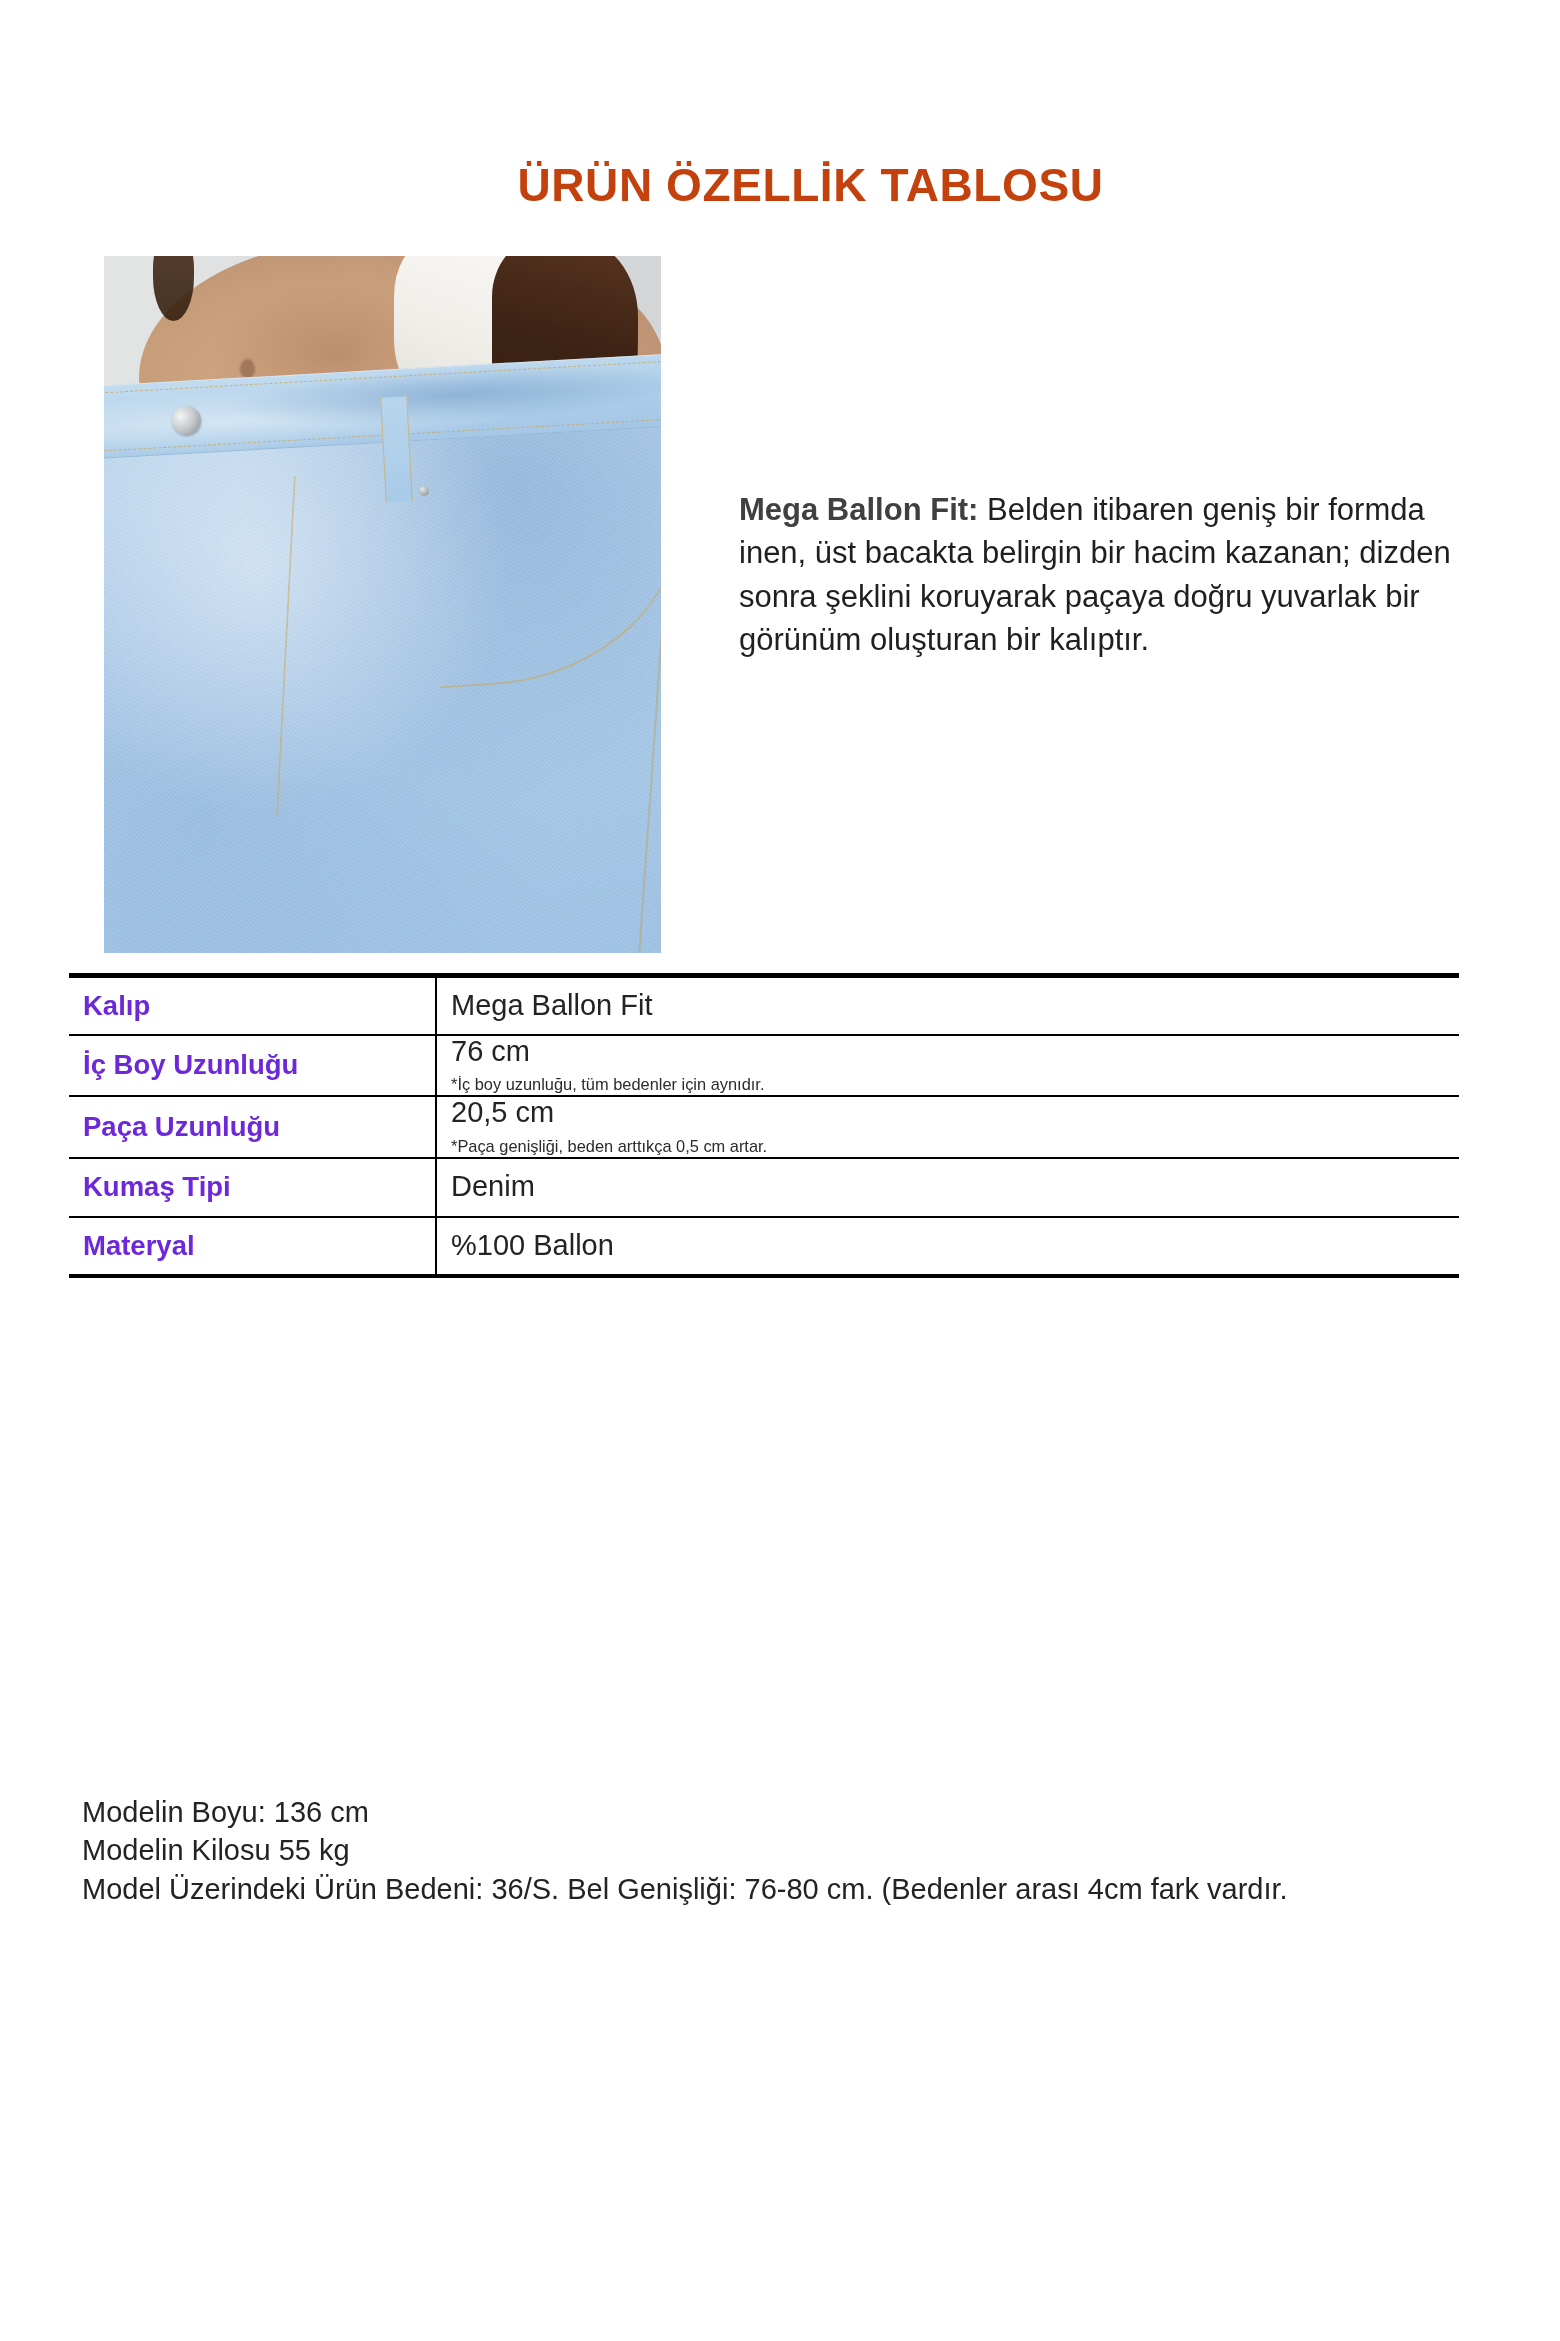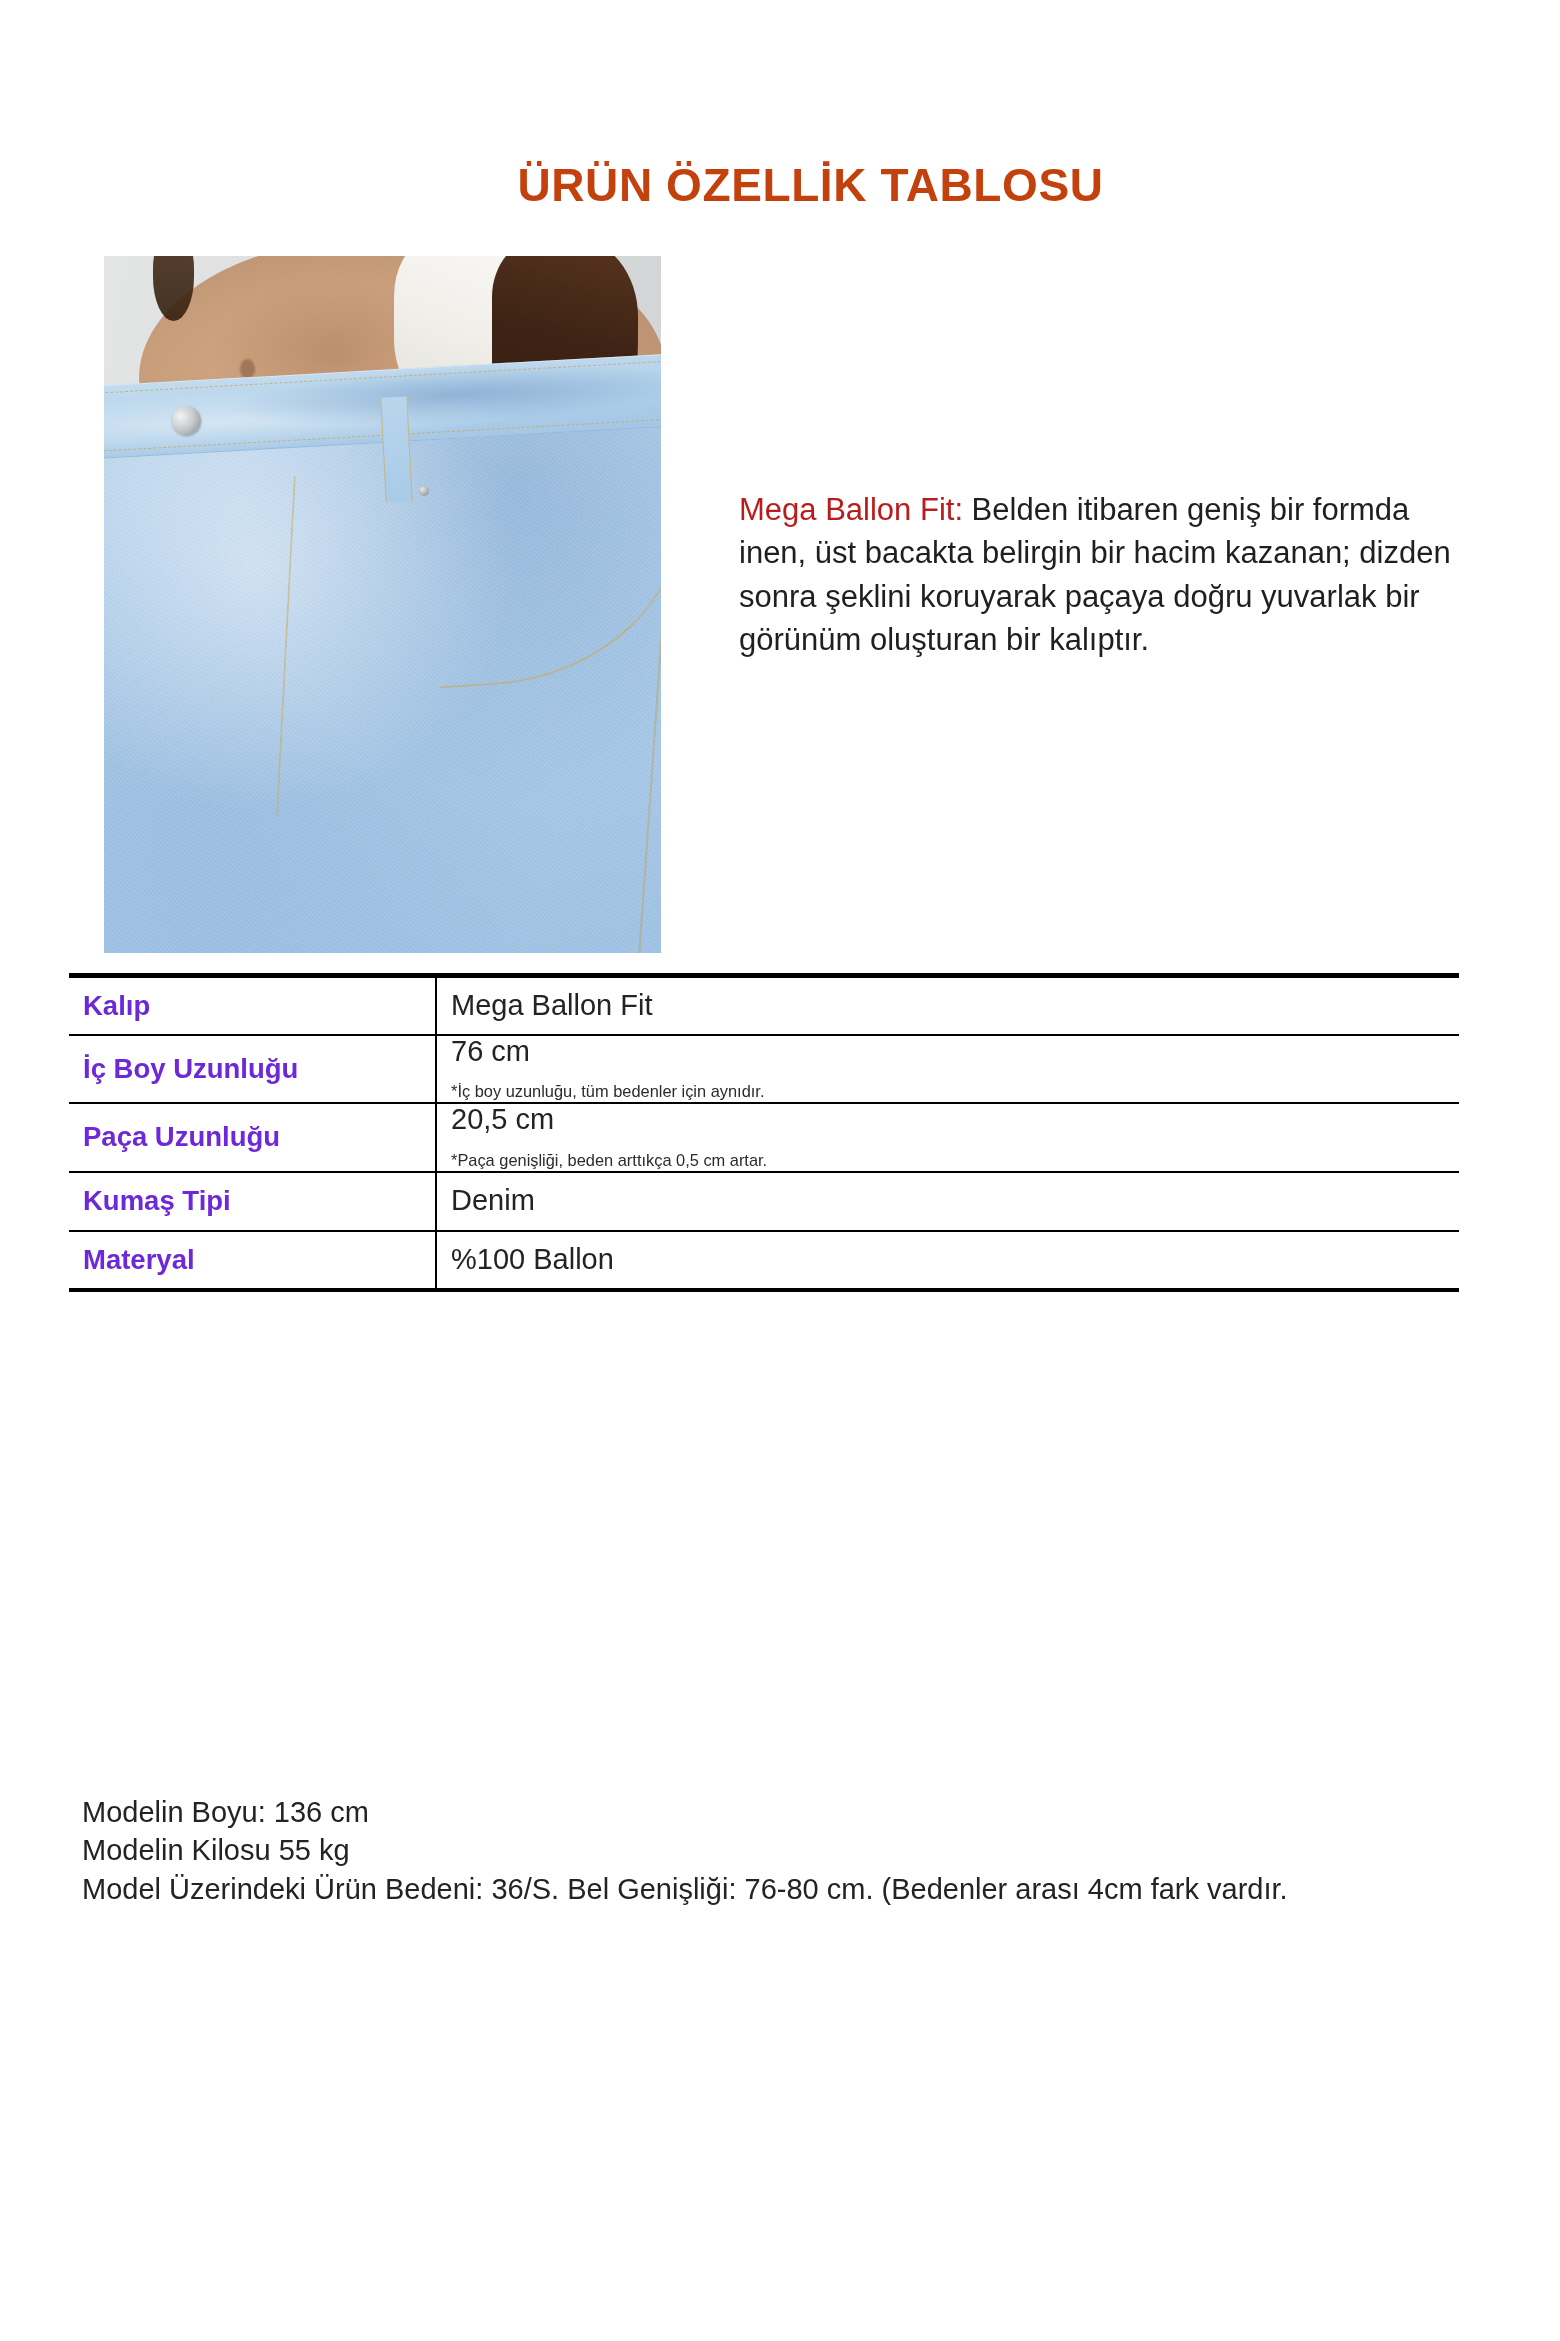--- a/index.html
+++ b/index.html
@@ -219,21 +219,21 @@
   
   .desc {
     position: absolute;
     left: 739px;
     top: 457px;
     width: 720px;
     font-size: 31px;
     line-height: 1.40;
     color: #1f1f1f;
   }
-  .desc b { font-weight: normal; color: #b91c1c; }
+  .desc b { font-weight: bold; color: #404040; }
 
   
   .spec-table {
     position: absolute;
     left: 69px;
     top: 973px;
     width: 1390px;
     border-collapse: collapse;
   }
   .spec-table td {
@@ -256,21 +256,21 @@
     padding-left: 14px;
   }
   .spec-table tr.rule-top { border-top: 5.3px solid #000; }
   .spec-table td { border-bottom: 2.9px solid #000; }
   .spec-table tr:last-child td { border-bottom: 4.1px solid #000; }
   .v-main { display: block; line-height: 1.1; }
   .v-note {
     display: block;
     font-size: 16.4px;
     color: #2b2b2b;
-    margin-top: 15px;
+    margin-top: 8px;
     line-height: 1.2;
   }
 
   
   .notes {
     position: absolute;
     left: 82px;
     top: 1793px;
     width: 1358px;
     font-size: 29px;

